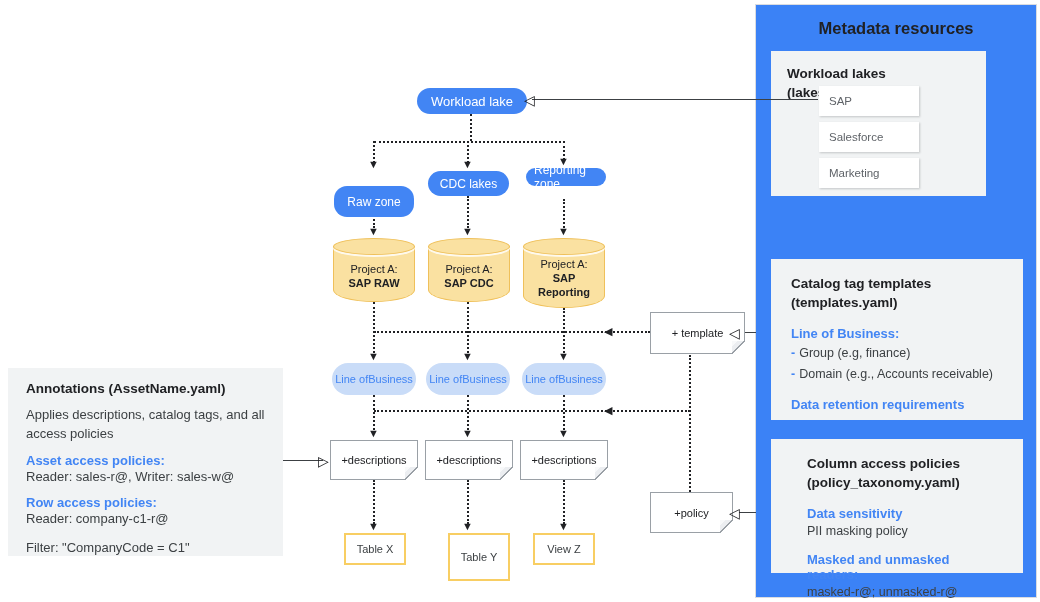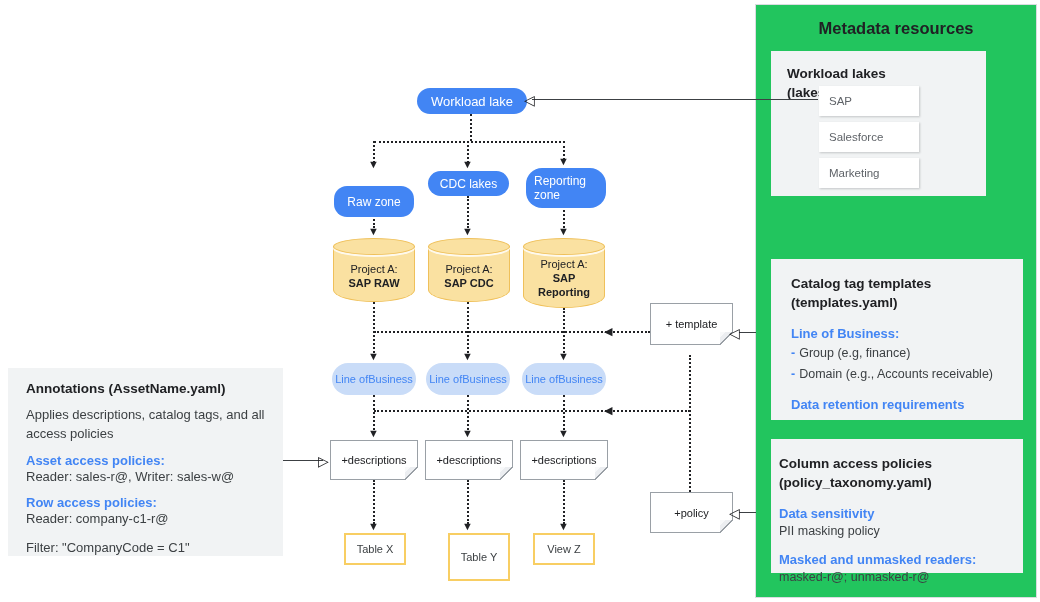--- a/index.html
+++ b/index.html
@@ -37,32 +37,32 @@
   .cyl .txt b{display:block}
 
   
   .dv{border-left:2px dotted var(--line-dark);width:0;z-index:2}
   .dh{border-top:2px dotted var(--line-dark);height:0;z-index:2}
   .sh{border-top:1.5px solid #3C4043;height:0;z-index:2}
   .ah{z-index:4;color:var(--line-dark);font-size:11px;line-height:1;}
   .ao{z-index:4;color:var(--line-dark);font-size:14px;line-height:1;}
 
   
-  .panel-right{left:755px;top:4px;width:282px;height:594px;background:#22c55e;
+  .panel-right{left:755px;top:4px;width:282px;height:594px;background:#3b82f6;
                border:1px solid #DADCE0;z-index:1;}
   .rp-title{position:absolute;left:0;right:0;top:14px;text-align:center;font-size:16.5px;
             font-weight:bold;}
   .sect{position:absolute;background:var(--panel-gray);}
   .s1{left:15px;top:46px;width:215px;height:145px;padding:13px 16px;}
   .s1 h3{font-size:13px;margin-bottom:9px}
   .lake-item{position:absolute;left:48px;width:100px;height:30px;background:#fff;
              box-shadow:1px 1px 2px rgba(60,64,67,.25);font-size:11.5px;color:#5F6368;
              display:flex;align-items:center;padding-left:10px;z-index:3;}
   .s2{left:15px;top:254px;width:252px;height:161px;padding:15px 20px;}
-  .s3{left:15px;top:434px;width:252px;height:134px;padding:15px 8px;}
+  .s3{left:15px;top:434px;width:252px;height:134px;padding:15px 36px;}
   .sect h3{font-size:13.5px;line-height:19px;color:#202124;}
   .blue{color:var(--link-blue);font-size:13px;font-weight:bold;}
   .val{font-size:12.5px;color:#3C4043;line-height:17px;}
   .li{font-size:12.5px;color:#3C4043;line-height:21px;}
   .li .dash{color:var(--link-blue);font-weight:bold;margin-right:4px;}
   .mt14{margin-top:14px}.mt12{margin-top:12px}.mt2{margin-top:2px}
 
   .panel-left{left:8px;top:368px;width:275px;height:188px;background:var(--panel-gray);
               padding:13px 18px;z-index:1;}
   .panel-left h3{font-size:13.5px;margin-bottom:9px}
@@ -109,21 +109,21 @@
   <div class="val">Reader: sales-r@, Writer: sales-w@</div>
   <div class="blue">Row access policies:</div>
   <div class="val">Reader: company-c1-r@</div>
   <div class="val mt12">Filter: "CompanyCode = C1"</div>
 </div>
 
 <div class="abs pill" style="left:417px;top:88px;width:110px;height:26px;border-radius:13px;font-size:13px">Workload lake</div>
 
 <div class="abs pill" style="left:334px;top:186px;width:80px;height:31px;border-radius:13px;font-size:12px">Raw zone</div>
 <div class="abs pill" style="left:428px;top:171px;width:81px;height:25px;border-radius:13px;font-size:12px">CDC lakes</div>
-<div class="abs pill" style="left:526px;top:168px;width:80px;height:40px;border-radius:16px;font-size:12px;line-height:14px;padding:0 8px">Reporting zone</div>
+<div class="abs pill" style="left:526px;top:168px;width:80px;height:18px;border-radius:16px;font-size:12px;line-height:14px;padding:0 8px">Reporting zone</div>
 
 <div class="abs cyl" style="left:333px;top:238px;width:82px;height:64px">
   <div class="body"></div>
   <div class="top"></div>
   <div class="txt" style="top:24px"><span>Project A:</span><b>SAP RAW</b></div>
 </div>
 <div class="abs cyl" style="left:428px;top:238px;width:82px;height:64px">
   <div class="body"></div>
   <div class="top"></div>
   <div class="txt" style="top:24px"><span>Project A:</span><b>SAP CDC</b></div>
@@ -153,21 +153,21 @@
   </div>
 <div class="abs note" style="left:425px;top:440px;width:88px;height:40px">
     <span>+descriptions</span>
     <i class="fold"></i>
   </div>
 <div class="abs note" style="left:520px;top:440px;width:88px;height:40px">
     <span>+descriptions</span>
     <i class="fold"></i>
   </div>
 
-<div class="abs note" style="left:650px;top:303px;width:83px;height:42px">
+<div class="abs note" style="left:650px;top:312px;width:95px;height:42px">
     <span>+ template</span>
     <i class="fold"></i>
   </div>
 <div class="abs note" style="left:650px;top:492px;width:83px;height:41px">
     <span>+policy</span>
     <i class="fold"></i>
   </div>
 
 <div class="abs tbl" style="left:344px;top:533px;width:62px;height:32px">Table X</div>
 <div class="abs tbl" style="left:448px;top:533px;width:62px;height:48px">Table Y</div>

